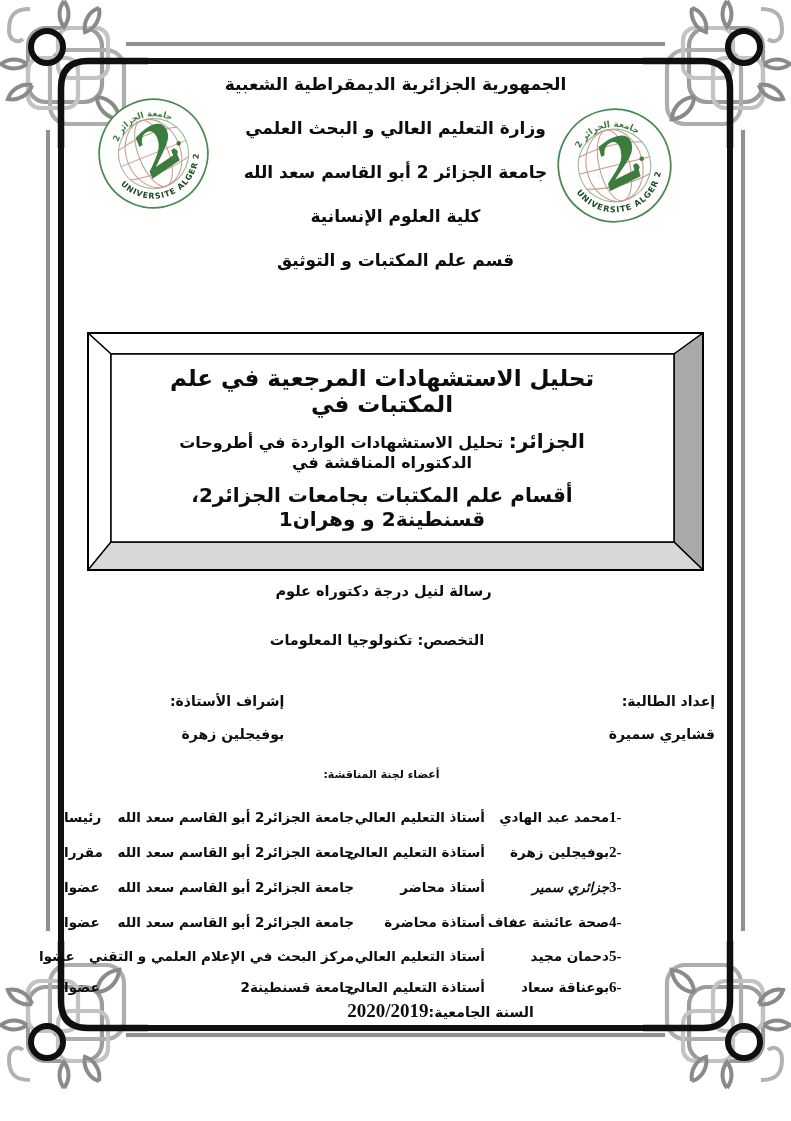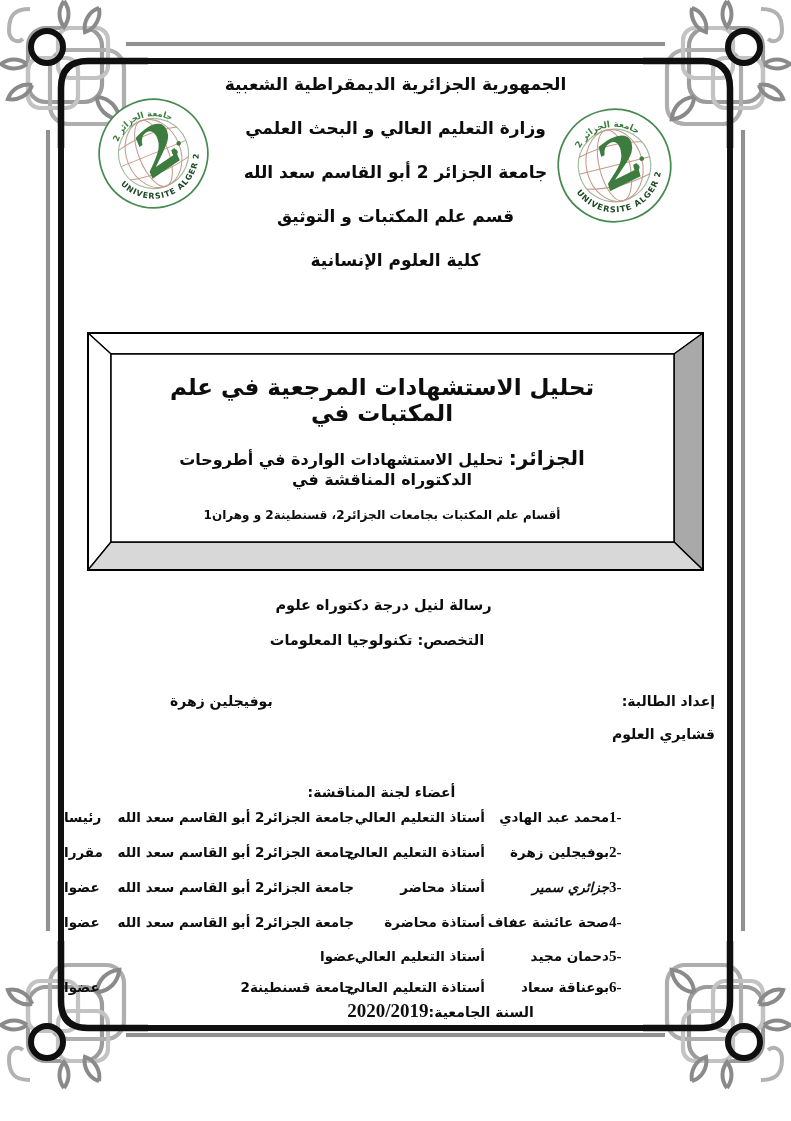--- a/index.html
+++ b/index.html
@@ -35,32 +35,32 @@
   .logo.right{left:556px;top:107px;width:117px;height:117px;transform:rotate(-14deg);}
   
   .box3d{position:absolute;left:87px;top:332px;width:617px;height:239px;}
   .box3d svg{position:absolute;inset:0;width:100%;height:100%;}
   .box3d .inner{position:absolute;left:24px;top:22px;width:494px;height:188px;
     direction:rtl;display:flex;flex-direction:column;justify-content:space-evenly;
     text-align:center;padding:0 10px 0 58px;box-sizing:border-box;}
   .t-line1{font-size:23px;font-weight:bold;}
   .t-line2{font-size:16px;font-weight:bold;}
   .t-line2 .lead{font-size:20px;}
-  .t-line3{font-size:12px;font-weight:bold;}
+  .t-line3{font-size:20px;font-weight:bold;}
   
   .centerline{position:absolute;left:0;right:60px;text-align:center;direction:rtl;
     font-weight:bold;font-size:14.5px;}
-  .degree{top:597px;padding-left:36px;}
+  .degree{top:583px;padding-left:36px;}
   .speciality{top:632px;margin-left:23px;}
   .pcol{position:absolute;direction:rtl;text-align:right;font-weight:bold;
     font-size:14px;line-height:33px;}
   .pcol.student{right:76px;top:685px;}
   .pcol.supervisor{left:170px;top:685px;}
-  .committee-heading{position:absolute;left:0;right:28px;top:784px;text-align:center;
-    direction:rtl;font-weight:bold;font-size:14px;}
+  .committee-heading{position:absolute;left:0;right:28px;top:768px;text-align:center;
+    direction:rtl;font-weight:bold;font-size:11px;}
   
   .crow{position:absolute;left:64px;right:154px;height:22px;display:flex;
     direction:rtl;align-items:baseline;font-size:13.5px;font-weight:bold;
     white-space:nowrap;}
   .c-num{width:28px;flex:none;direction:ltr;unicode-bidi:isolate;
     font-family:"Liberation Serif",serif;font-size:15px;}
   .c-name{width:120px;flex:none;margin-right:0;}
   .c-rank{width:115px;flex:none;margin-right:4px;}
   .c-inst{flex:1;margin-right:16px;}
   .c-role{width:50px;flex:none;text-align:left;direction:rtl;}
@@ -163,22 +163,22 @@
     </g>
     <circle cx="47" cy="47" r="16" fill="none" stroke="#0f0f0f" stroke-width="6"></circle>
     <path d="M148,61 L88,61 Q61,61 61,88 L61,148" fill="none" stroke="#0f0f0f" stroke-width="6.5"></path>
   </svg>
 </div>
 
   <div class="header">
     <div>الجمهورية الجزائرية الديمقراطية الشعبية</div>
     <div>وزارة التعليم العالي و البحث العلمي</div>
     <div>جامعة الجزائر 2 أبو القاسم سعد الله</div>
+    <div>كلية العلوم الإنسانية</div>
     <div>قسم علم المكتبات و التوثيق</div>
-    <div>كلية العلوم الإنسانية</div>
   </div>
 
   <div class="logo left">
     <svg viewBox="0 0 200 200" xmlns="http://www.w3.org/2000/svg">
       <defs>
         <path id="arcTopL" d="M 34,100 A 66,66 0 0 1 166,100"></path>
         <path id="arcBotL" d="M 20,100 A 80,80 0 0 0 180,100"></path>
       </defs>
       <circle cx="100" cy="100" r="96" fill="#ffffff" stroke="#478a50" stroke-width="3"></circle>
       <circle cx="100" cy="100" r="62" fill="#fefefe" stroke="#9dbb9d" stroke-width="2"></circle>
@@ -242,23 +242,24 @@
       <div class="t-line2"><span class="lead">الجزائر:</span><span> تحليل الاستشهادات الواردة في أطروحات الدكتوراه المناقشة في</span></div>
       <div class="t-line3">أقسام علم المكتبات بجامعات الجزائر2، قسنطينة2 و وهران1</div>
     </div>
   </div>
 
   <div class="centerline degree">رسالة لنيل درجة دكتوراه علوم</div>
   <div class="centerline speciality">التخصص: تكنولوجيا المعلومات</div>
 
   <div class="pcol student">
     <div>إعداد الطالبة:</div>
-    <div>قشايري العلوم</div>
+    <div>قشايري سميرة</div>
   </div>
   <div class="pcol supervisor">
+    <div>إشراف الأستاذة:</div>
     <div>بوفيجلين زهرة</div>
   </div>
 
   <div class="committee-heading">أعضاء لجنة المناقشة:</div>
 
   <div class="crow" style="top:809px">
     <span class="c-num">1-</span>
     <span class="c-name">محمد عبد الهادي</span>
     <span class="c-rank">أستاذ التعليم العالي</span>
     <span class="c-inst">جامعة الجزائر2 أبو القاسم سعد الله</span>
@@ -282,20 +283,21 @@
     <span class="c-num">4-</span>
     <span class="c-name">صحة عائشة عفاف</span>
     <span class="c-rank">أستاذة محاضرة</span>
     <span class="c-inst">جامعة الجزائر2 أبو القاسم سعد الله</span>
     <span class="c-role">عضوا</span>
   </div>
   <div class="crow" style="top:948px">
     <span class="c-num">5-</span>
     <span class="c-name">دحمان مجيد</span>
     <span class="c-rank">أستاذ التعليم العالي</span>
+    <span class="c-inst">مركز البحث في الإعلام العلمي و التقني</span>
     <span class="c-role">عضوا</span>
   </div>
   <div class="crow" style="top:979px">
     <span class="c-num">6-</span>
     <span class="c-name">بوعناقة سعاد</span>
     <span class="c-rank">أستاذة التعليم العالي</span>
     <span class="c-inst">جامعة قسنطينة2</span>
     <span class="c-role">عضوا</span>
   </div>
 

